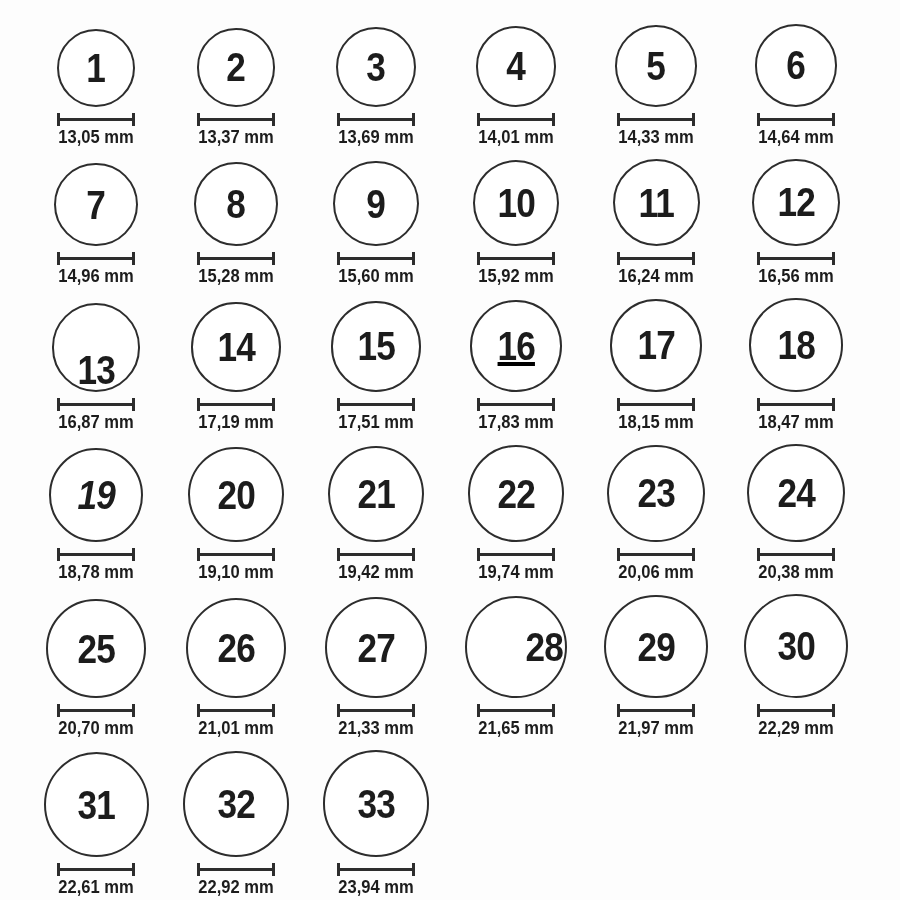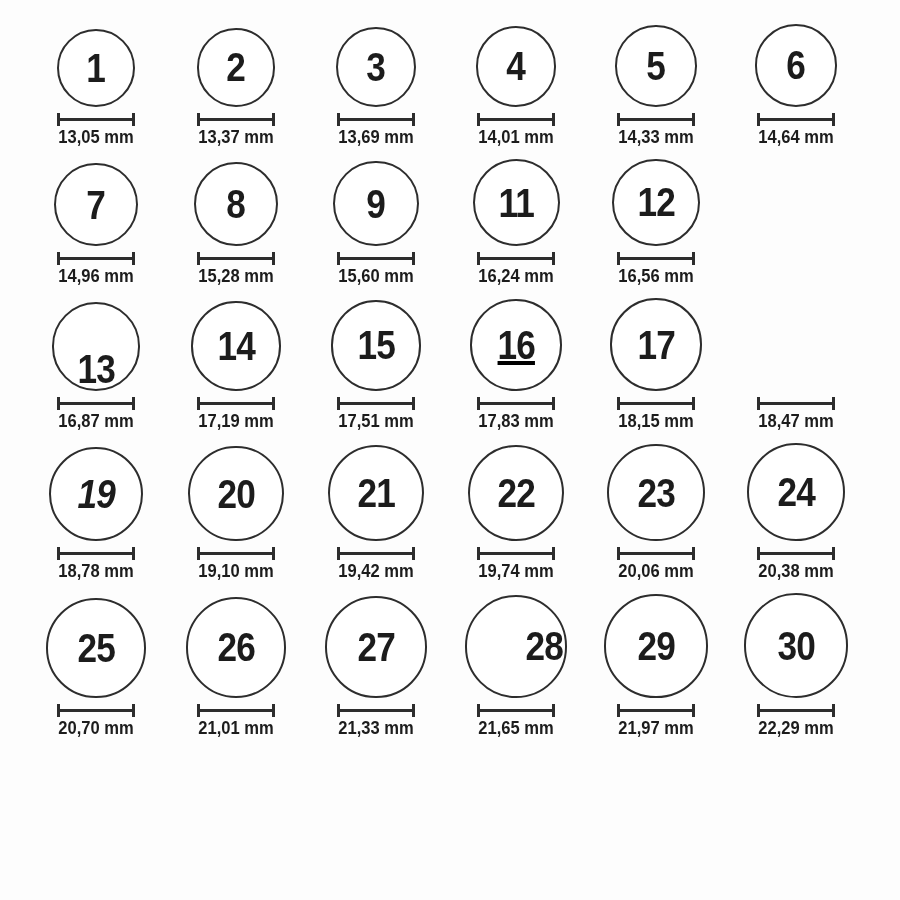--- a/index.html
+++ b/index.html
@@ -141,20 +141,27 @@
         <div class="mm-label">15,28 mm</div>
       </div>
       <div class="size-cell">
         <div class="ring-circle" style="width: 85.2px; height: 85.2px;">
           <span class="ring-number">9</span>
         </div>
         <div class="measure-line"></div>
         <div class="mm-label">15,60 mm</div>
       </div>
       <div class="size-cell">
+        <div class="ring-circle" style="width: 86.1px; height: 86.1px;">
+          <span class="ring-number">10</span>
+        </div>
+        <div class="measure-line"></div>
+        <div class="mm-label">15,92 mm</div>
+      </div>
+      <div class="size-cell">
         <div class="ring-circle" style="width: 87px; height: 87px;">
           <span class="ring-number">11</span>
         </div>
         <div class="measure-line"></div>
         <div class="mm-label">16,24 mm</div>
       </div>
       <div class="size-cell">
         <div class="ring-circle" style="width: 87.9px; height: 87.9px;">
           <span class="ring-number">12</span>
         </div>
@@ -192,20 +199,23 @@
         <div class="mm-label">17,83 mm</div>
       </div>
       <div class="size-cell">
         <div class="ring-circle" style="width: 92.4px; height: 92.4px;">
           <span class="ring-number">17</span>
         </div>
         <div class="measure-line"></div>
         <div class="mm-label">18,15 mm</div>
       </div>
       <div class="size-cell">
+        <div class="ring-circle" style="width: 93.3px; height: 93.3px;">
+          <span class="ring-number">18</span>
+        </div>
         <div class="measure-line"></div>
         <div class="mm-label">18,47 mm</div>
       </div>
     </div>
     <div class="size-row">
       <div class="size-cell">
         <div class="ring-circle" style="width: 94.2px; height: 94.2px; font-style: italic;">
           <span class="ring-number">19</span>
         </div>
         <div class="measure-line"></div>
@@ -282,15 +292,38 @@
         </div>
         <div class="measure-line"></div>
         <div class="mm-label">21,97 mm</div>
       </div>
       <div class="size-cell">
         <div class="ring-circle" style="width: 104.1px; height: 104.1px;">
           <span class="ring-number">30</span>
         </div>
         <div class="measure-line"></div>
         <div class="mm-label">22,29 mm</div>
+      </div>
+    </div>
+    <div class="size-row">
+      <div class="size-cell">
+        <div class="ring-circle" style="width: 105px; height: 105px;">
+          <span class="ring-number">31</span>
+        </div>
+        <div class="measure-line"></div>
+        <div class="mm-label">22,61 mm</div>
+      </div>
+      <div class="size-cell">
+        <div class="ring-circle" style="width: 105.9px; height: 105.9px;">
+          <span class="ring-number">32</span>
+        </div>
+        <div class="measure-line"></div>
+        <div class="mm-label">22,92 mm</div>
+      </div>
+      <div class="size-cell">
+        <div class="ring-circle" style="width: 106.8px; height: 106.8px;">
+          <span class="ring-number">33</span>
+        </div>
+        <div class="measure-line"></div>
+        <div class="mm-label">23,94 mm</div>
       </div>
     </div>
   </div>
 
 </body></html>

